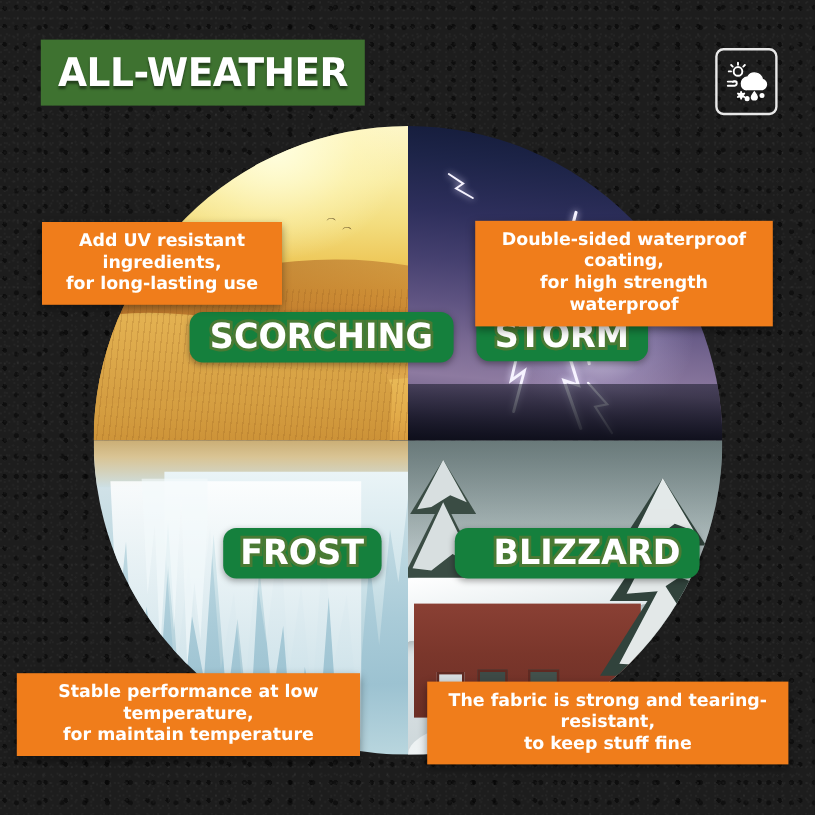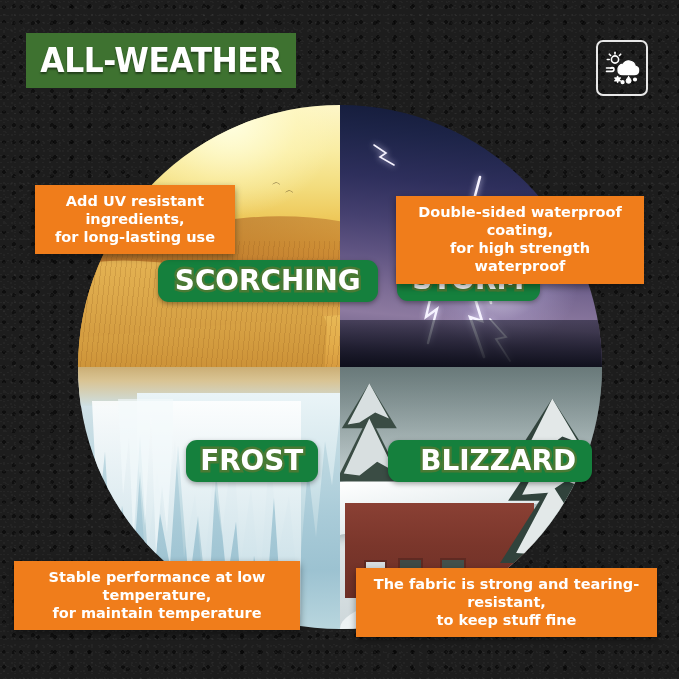--- a/index.html
+++ b/index.html
@@ -23,21 +23,21 @@
       radial-gradient(circle at 51% 88%, rgba(255,255,255,.03) 0 1px, transparent 1px),
       radial-gradient(circle at 23% 47%, rgba(0,0,0,.5) 0 2px, transparent 2px),
       radial-gradient(circle at 72% 36%, rgba(0,0,0,.45) 0 2px, transparent 2px);
     background-size:7px 7px, 11px 9px, 9px 13px, 13px 11px, 8px 8px, 17px 15px, 19px 17px;
   }
 
   
   #header { position:absolute; left:0; top:0; width:679px; height:110px; }
 
   .green-band {
-    position:absolute; left:26px; top:33px;
+    position:absolute; left:34px; top:33px;
     width:270px; height:55px;
     background:#3e7230;
     display:flex; align-items:center; justify-content:center;
   }
   .green-band .t {
     color:#ffffff;
     font-family:"DejaVu Sans", sans-serif;
     font-weight:bold;
     font-size:33px;
     letter-spacing:-0.5px;
@@ -213,41 +213,41 @@
     color:#ffffff;
     letter-spacing:0px;
     transform:scaleX(.96);
     white-space:nowrap;
     -webkit-text-stroke:5px #4a7a34;
     paint-order:stroke fill;
   }
   #chip-scorching { left:158px; top:260px; }
   #chip-storm     { left:397px; top:259px; }
   #chip-frost     { left:186px; top:440px;padding-left:12px; }
-  #chip-blizzard  { left:388px; top:440px;padding-left:29px; }
+  #chip-blizzard  { left:379px; top:440px;padding-left:29px; }
 
   
   .banner {
     position:absolute;
     background:#f07d1b;
     padding:7px 12px 8px 12px;
     display:flex; align-items:center; justify-content:center;
     box-shadow:0 3px 7px rgba(0,0,0,.4);
   }
   .banner .t {
     font-family:"DejaVu Sans", sans-serif;
     font-size:14.5px;
     font-weight:700;
     color:#ffffff;
     line-height:1.25;
     text-align:center;
     white-space:pre-line;
   }
   #banner-uv       { left:35px;  top:185px; width:200px; }
-  #banner-water    { left:396px; top:184px; width:248px;margin-top:12px; }
+  #banner-water    { left:396px; top:184px; width:248px; }
   #banner-lowtemp  { left:14px;  top:561px; width:286px; }
   #banner-fabric   { left:356px; top:568px; width:301px; }
 </style>
 </head>
 <body>
 
 <div id="canvas"></div>
 
 <div id="header">
 

